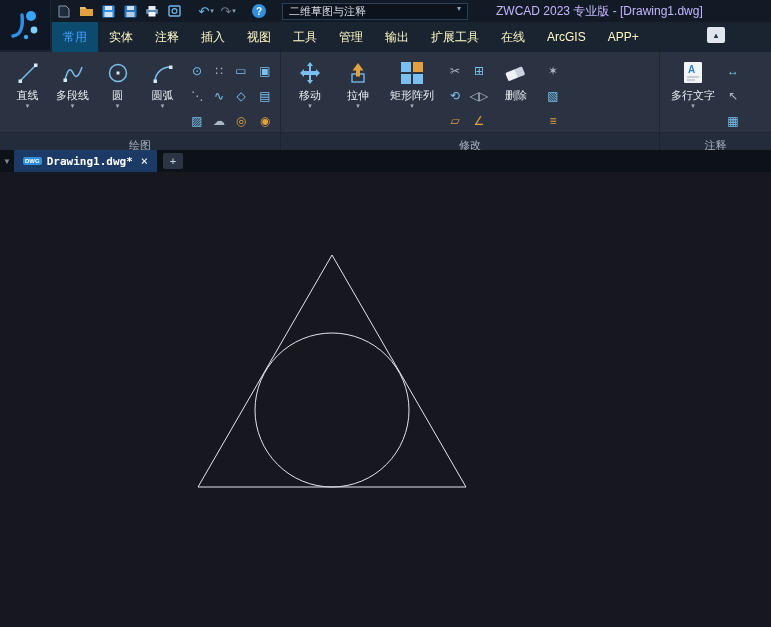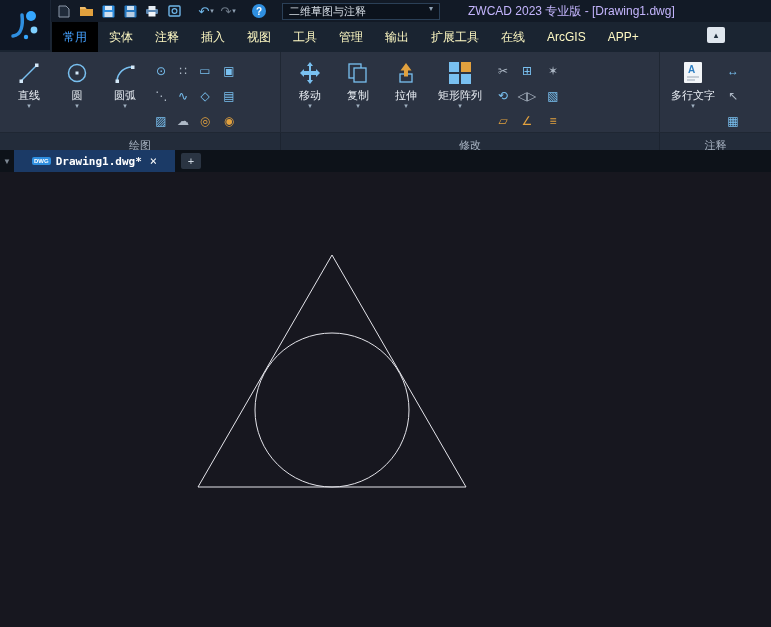--- a/index.html
+++ b/index.html
@@ -14,30 +14,30 @@
     display:flex;align-items:center;gap:6px;padding-left:56px;box-sizing:border-box;}
   .logo{position:absolute;top:0;left:0;width:50px;height:50px;background:#0f1725;z-index:10;
     display:flex;align-items:center;justify-content:center;border-right:1px solid #1c2635;}
   .qa-icon{width:16px;height:14px;display:inline-flex;align-items:center;justify-content:center;cursor:default;}
   .qa-sep{width:4px;}
   .mini-arrow{font-size:7px;color:#8fa2b5;margin-left:1px;}
   .undo-glyph{color:#6fb6e8;font-size:13px;line-height:1;}
   .redo-glyph{color:#6b7785;font-size:13px;line-height:1;}
   .help-circle{width:14px;height:14px;border-radius:50%;background:#2f8fe0;color:#fff;
     font-size:10px;font-weight:bold;display:flex;align-items:center;justify-content:center;}
-  .workspace{margin-left:10px;width:158px;height:17px;background:#0c131d;border:1px solid #2b4057;
+  .workspace{margin-left:10px;width:186px;height:17px;background:#0c131d;border:1px solid #2b4057;
     display:flex;align-items:flex-start;justify-content:space-between;padding:0 6px;box-sizing:border-box;}
   .workspace .ws-label{color:#d7dee6;font-size:11px;}
   .workspace .ws-arrow{color:#8fa2b5;font-size:8px;}
   .app-title{margin-left:22px;color:#c4b5fd;font-size:12px;white-space:nowrap;}
   
   .tabrow{position:absolute;top:22px;left:0;right:0;height:30px;background:#1a2431;
     display:flex;align-items:stretch;padding-left:52px;box-sizing:border-box;}
   .rtab{padding:0 11px;display:flex;align-items:center;color:#fef9c3;font-size:12px;cursor:default;}
-  .rtab.active{background:#000000;color:#45a1ff;}
+  .rtab.active{background:#0c4a6e;color:#45a1ff;}
   .ribbon-toggle{position:absolute;right:46px;top:5px;width:18px;height:16px;background:#dfe6ee;
     border-radius:2px;color:#22303f;font-size:9px;display:flex;align-items:center;justify-content:center;}
   
   .ribbon{position:absolute;top:52px;left:0;right:0;height:80px;background:#2b3342;display:flex;}
   .rpanel{height:100%;border-right:1px solid #1f2733;box-sizing:border-box;display:flex;
     align-items:flex-start;padding:4px 4px 0 6px;gap:2px;}
   .rpanel.draw{width:281px;}
   .rpanel.modify{width:379px;}
   .rpanel.annotate{width:111px;border-right:none;}
   .tool{width:46px;display:flex;flex-direction:column;align-items:center;color:#e8edf3;
@@ -60,21 +60,21 @@
   .pstrip .pseg{display:flex;align-items:center;justify-content:center;color:#a8b3c2;font-size:11px;
     border-right:1px solid #1c2430;box-sizing:border-box;cursor:default;}
   .pseg.draw{width:281px;}
   .pseg.modify{width:379px;text-align:center;}
   .pseg.annotate{width:111px;border-right:none;}
   
   .docbar{position:absolute;top:150px;left:0;right:0;height:22px;background:#0d1219;
     display:flex;align-items:center;}
   .doc-menu{width:14px;color:#7d8894;font-size:8px;display:flex;align-items:center;justify-content:center;}
   .doctab{height:22px;background:#1b3a66;color:#fff;display:flex;align-items:center;gap:5px;
-    padding:0 18px;font-size:11px;font-weight:bold;font-family:"DejaVu Sans Mono","Liberation Mono",monospace;}
+    padding:0 9px;font-size:11px;font-weight:bold;font-family:"DejaVu Sans Mono","Liberation Mono",monospace;}
   .dwg-badge{background:#2f8fe0;color:#fff;font-size:6px;font-weight:bold;border-radius:2px;
     padding:1px 2px;letter-spacing:0;font-family:"Liberation Sans",sans-serif;}
   .doc-close{color:#fff;font-size:12px;font-weight:normal;margin-left:3px;cursor:default;}
   .newtab{width:20px;height:16px;margin-left:6px;background:#2a3442;border-radius:2px;color:#cfd8e2;
     font-size:11px;display:flex;align-items:center;justify-content:center;}
   
   .canvas{position:absolute;top:172px;left:0;width:771px;height:455px;}
   .canvas svg{display:block;}
 </style>
 </head>
@@ -172,20 +172,30 @@
           <rect x="2.5" y="18.5" width="3.5" height="3.5" fill="#d4e8f8"></rect>
           <rect x="18" y="2.5" width="3.5" height="3.5" fill="#d4e8f8"></rect>
         </svg>
       </span>
       <span class="tlabel">直线</span>
       <span class="tarrow">▾</span>
     </div>
     <div class="tool">
       <span class="ticon">
         <svg width="24" height="24" viewBox="0 0 24 24">
+          <path d="M4 19 Q8 3 12 12 T21 6" stroke="#79c0f0" stroke-width="1.5" fill="none"></path>
+          <rect x="2.5" y="17.5" width="3.5" height="3.5" fill="#d4e8f8"></rect>
+        </svg>
+      </span>
+      <span class="tlabel">多段线</span>
+      <span class="tarrow">▾</span>
+    </div>
+    <div class="tool">
+      <span class="ticon">
+        <svg width="24" height="24" viewBox="0 0 24 24">
           <circle cx="12" cy="12" r="8.5" stroke="#79c0f0" stroke-width="1.5" fill="none"></circle>
           <rect x="10.5" y="10.5" width="3" height="3" fill="#d4e8f8"></rect>
         </svg>
       </span>
       <span class="tlabel">圆</span>
       <span class="tarrow">▾</span>
     </div>
     <div class="tool">
       <span class="ticon">
         <svg width="24" height="24" viewBox="0 0 24 24">
@@ -221,30 +231,20 @@
         <svg width="24" height="24" viewBox="0 0 24 24">
           <path d="M12 1 L9 5 h2 v5 H6 V8 l-4 4 4 4 v-2 h5 v5 H9 l3 4 3-4 h-2 v-5 h5 v2 l4-4-4-4 v2 h-5 V5 h2 z" fill="#79c0f0"></path>
         </svg>
       </span>
       <span class="tlabel">移动</span>
       <span class="tarrow">▾</span>
     </div>
     <div class="tool">
       <span class="ticon">
         <svg width="24" height="24" viewBox="0 0 24 24">
-          <rect x="3" y="3" width="12" height="14" fill="#2b3342" stroke="#79c0f0" stroke-width="1.3"></rect>
-          <rect x="8" y="7" width="12" height="14" fill="#2b3342" stroke="#79c0f0" stroke-width="1.3"></rect>
-        </svg>
-      </span>
-      <span class="tlabel">复制</span>
-      <span class="tarrow">▾</span>
-    </div>
-    <div class="tool">
-      <span class="ticon">
-        <svg width="24" height="24" viewBox="0 0 24 24">
           <rect x="6" y="13" width="12" height="8" fill="none" stroke="#79c0f0" stroke-width="1.3"></rect>
           <path d="M12 2 l5.5 7.5 h-3.5 v6 h-4 v-6 H6.5 z" fill="#e2a13e"></path>
         </svg>
       </span>
       <span class="tlabel">拉伸</span>
       <span class="tarrow">▾</span>
     </div>
     <div class="tool wide">
       <span class="ticon">
         <span class="array-grid">
@@ -258,20 +258,31 @@
       <span class="tarrow">▾</span>
     </div>
     <div class="sgrid" style="grid-template-columns:repeat(2,24px);">
       <span class="sicon gray">✂</span>
       <span class="sicon">⊞</span>
       <span class="sicon">⟲</span>
       <span class="sicon gray">◁▷</span>
       <span class="sicon orange">▱</span>
       <span class="sicon orange">∠</span>
     </div>
+    <div class="tool">
+      <span class="ticon">
+        <svg width="26" height="24" viewBox="0 0 26 24">
+          <g transform="rotate(-22 13 12)">
+            <rect x="3" y="8" width="11" height="9" rx="1.5" fill="#eef2f7"></rect>
+            <rect x="13" y="8" width="8" height="9" rx="1.5" fill="#c9d3de"></rect>
+          </g>
+        </svg>
+      </span>
+      <span class="tlabel">删除</span>
+    </div>
     <div class="scol" style="grid-template-columns:24px;">
       <span class="sicon gray">✶</span>
       <span class="sicon">▧</span>
       <span class="sicon orange">≡</span>
     </div>
   </div>
 
   <div class="rpanel annotate">
     <div class="tool" style="width:54px;">
       <span class="ticon">

